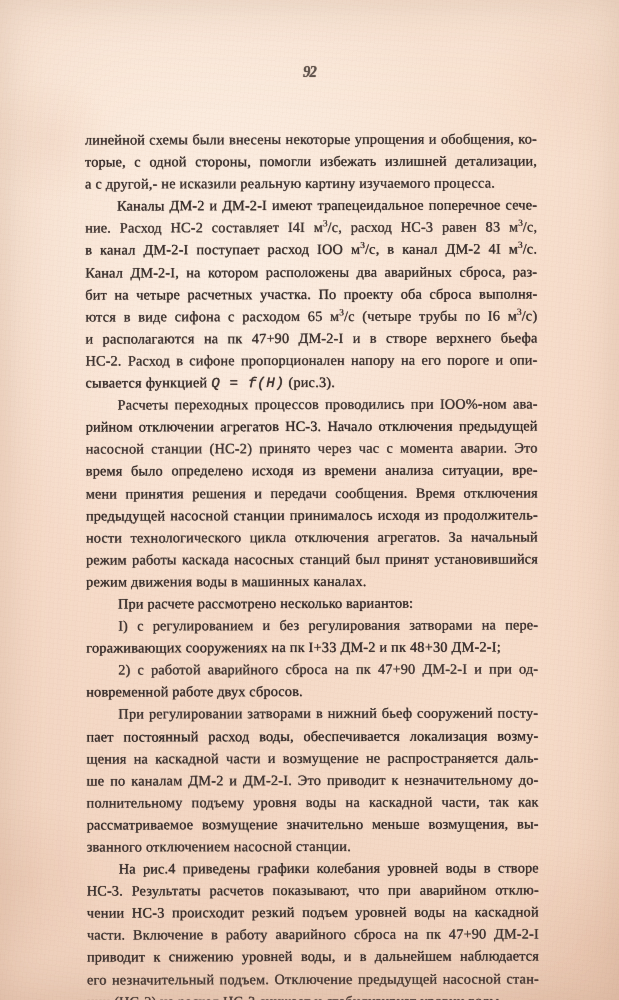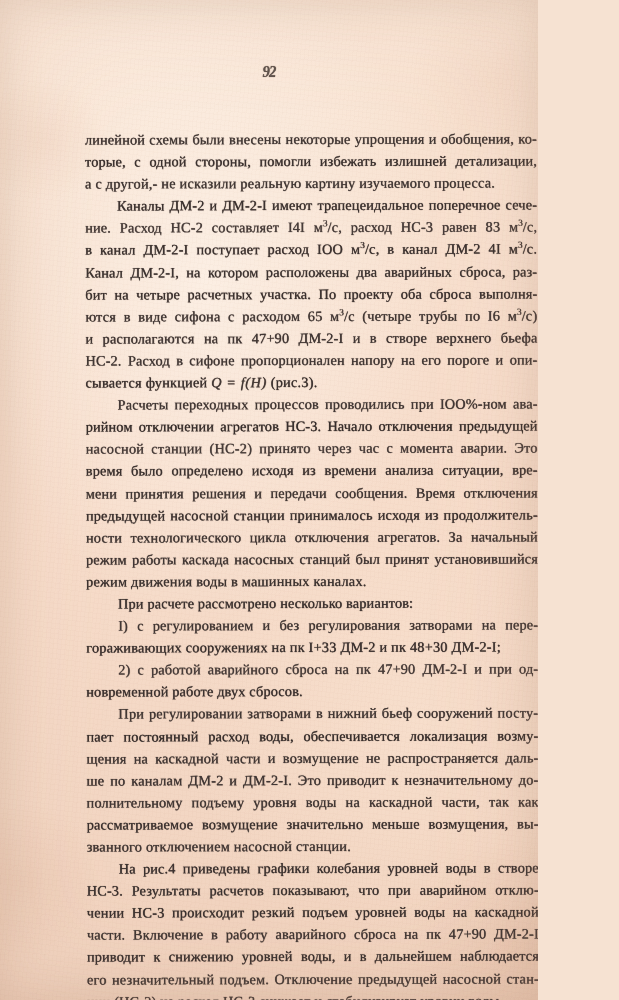--- a/index.html
+++ b/index.html
@@ -11,21 +11,21 @@
     width: 619px;
     height: 1000px;
     overflow: hidden;
     background: #f6e2d2;
     font-family: "Liberation Serif", serif;
   }
 
   
   .page {
     position: relative;
-    width: 538px;
+    width: 619px;
     height: 1000px;
     box-sizing: border-box;
     background:
       radial-gradient(ellipse 70% 55% at 38% 28%, rgba(255,250,244,0.55) 0%, rgba(255,248,240,0.0) 62%),
       radial-gradient(ellipse 60% 40% at 78% 72%, rgba(250,228,210,0.55) 0%, rgba(250,228,210,0.0) 70%),
       linear-gradient(168deg, #fbe9da 0%, #f8e2d1 22%, #f7ddcb 48%, #f3d7c4 74%, #efd0bb 100%);
     overflow: hidden;
   }
 
   
@@ -118,21 +118,21 @@
   .line:nth-child(7n)   { color: #362e2c; }
 
   sup.u {
     font-size: 9.2px;
     vertical-align: super;
     line-height: 0;
     letter-spacing: 0;
   }
 
   .fx {
-    font-family: Liberation Serif, serif;
+    font-family: Liberation Mono, monospace;
     font-style: italic;
     letter-spacing: 0.6px;
     color: #433835;
   }
 
   
   .body { transform: rotate(-0.14deg); }
 </style>
 </head>
 <body>

